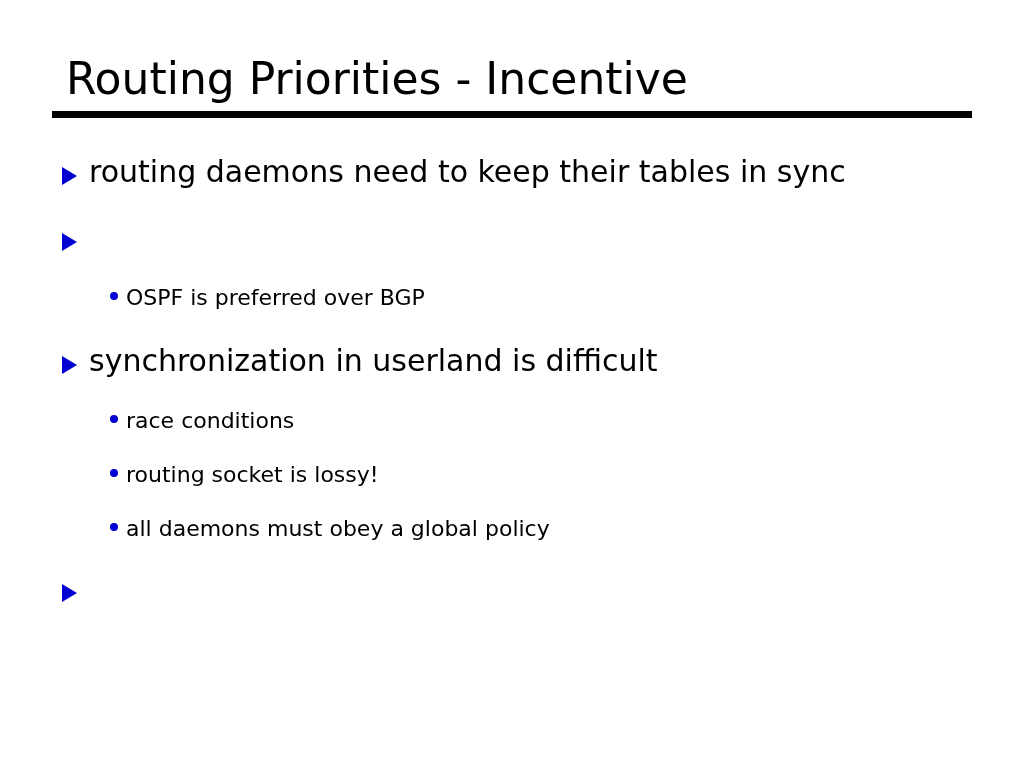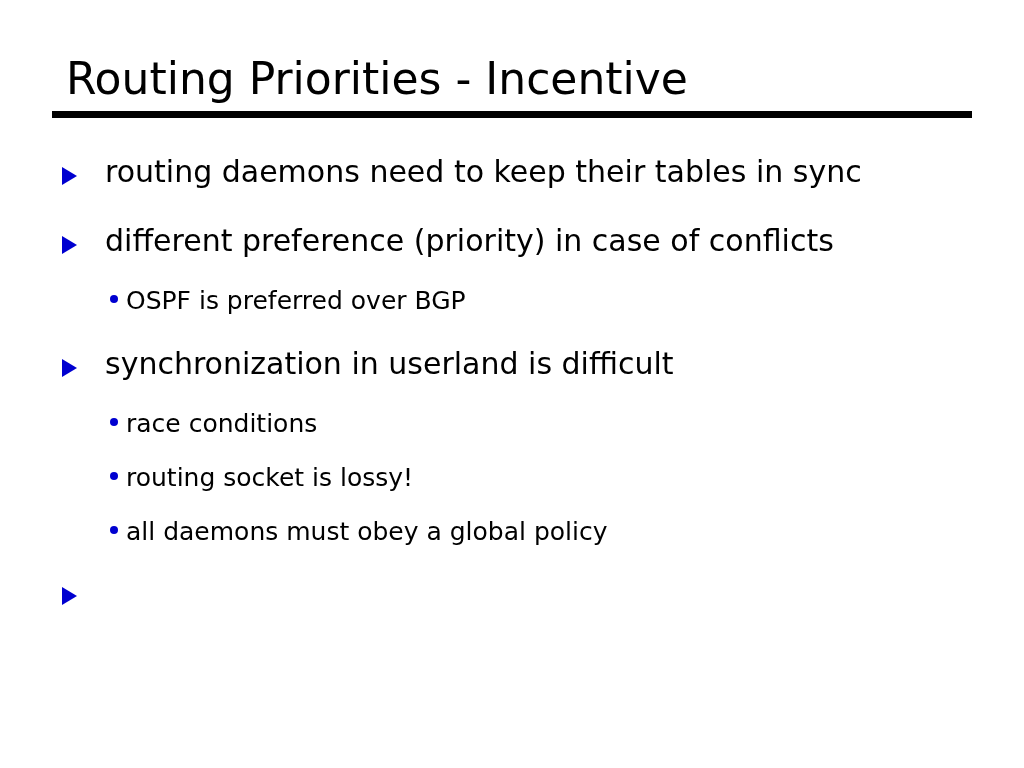--- a/index.html
+++ b/index.html
@@ -60,21 +60,20 @@
   }
 
   
   .l1 {
     display: flex;
     align-items: baseline;
     font-size: 30px;
     line-height: 40px;
     color: #000000;
     white-space: nowrap;
-    gap: 16px;
   }
   .l1-marker {
     flex: 0 0 auto;
     width: 29px;
     color: #0000d0;
     font-size: 19px;
     line-height: 40px;
     position: relative;
     top: -1px;
   }
@@ -92,21 +91,21 @@
     flex: 0 1 auto;
   }
 
   
   .sublist {
     margin-top: 2px;
   }
   .l2 {
     display: flex;
     align-items: center;
-    font-size: 25px;
+    font-size: 22px;
     line-height: 34px;
     color: #000000;
     white-space: nowrap;
     margin-top: 20px;
   }
   .l2-marker {
     flex: 0 0 auto;
     width: 66px;
     text-align: left;
     padding-left: 50px;
@@ -142,21 +141,20 @@
     <div class="group">
       <div class="l1">
         <span class="l1-marker"><span class="tri"></span></span>
         <span class="l1-text">routing daemons need to keep their tables in sync</span>
       </div>
     </div>
 
     <div class="group">
       <div class="l1">
         <span class="l1-marker"><span class="tri"></span></span>
-        <span class="l1-text">different preference (priority) in case of conflicts</span>
       </div>
       <div class="sublist">
         <div class="l2">
           <span class="l2-marker"><span class="dot"></span></span>
           <span class="l2-text">OSPF is preferred over BGP</span>
         </div>
       </div>
     </div>
 
     <div class="group">

